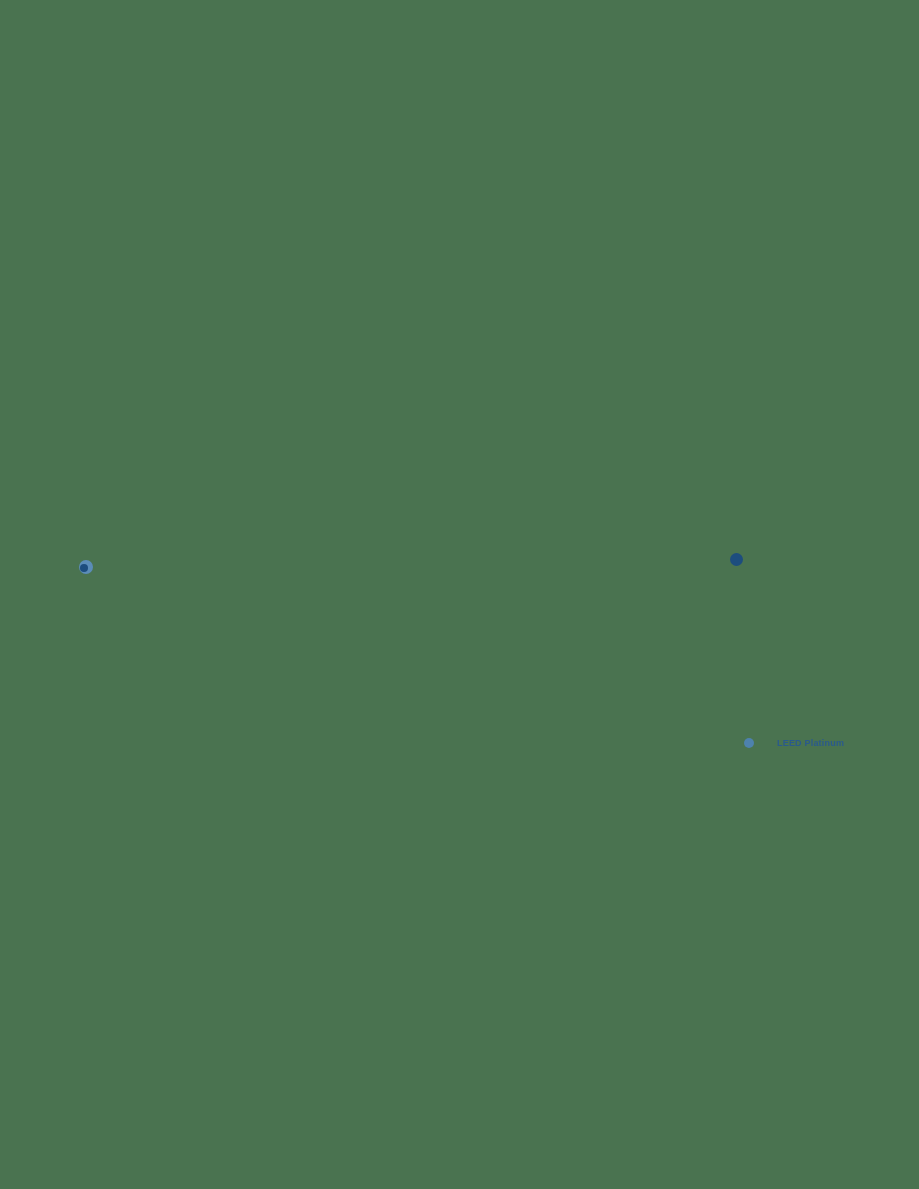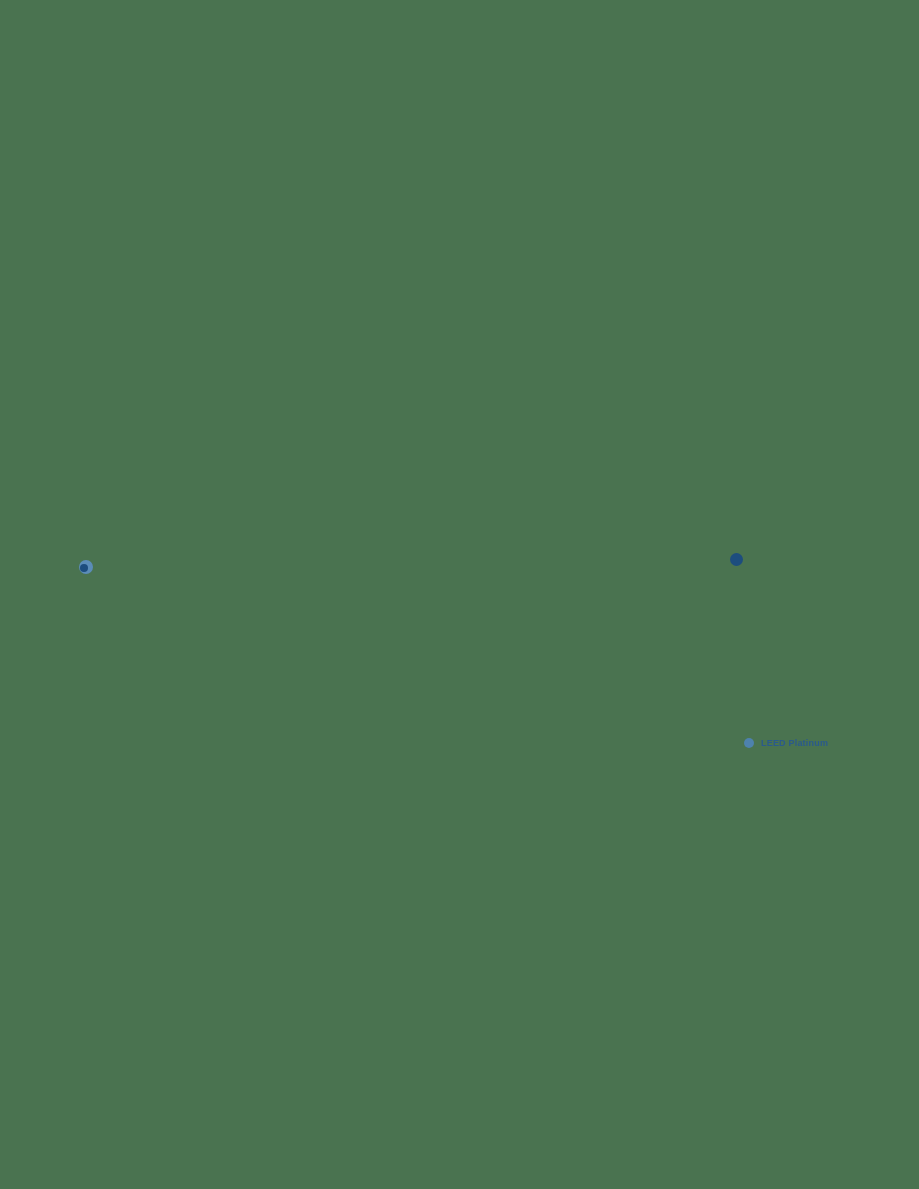--- a/index.html
+++ b/index.html
@@ -22,21 +22,21 @@
     border-radius: 50%;
     cursor: pointer;
   }
   .marker-inner {
     position: absolute;
     border-radius: 50%;
   }
   .legend {
     position: absolute;
     display: flex;
-    gap: 7px;
+    gap: 23px;
   }
   .legend-dot {
     border-radius: 50%;
     flex: 0 0 auto;
   }
   .legend-label {
     font-weight: bold;
     font-size: 9px;
     letter-spacing: 0.2px;
     white-space: nowrap;

